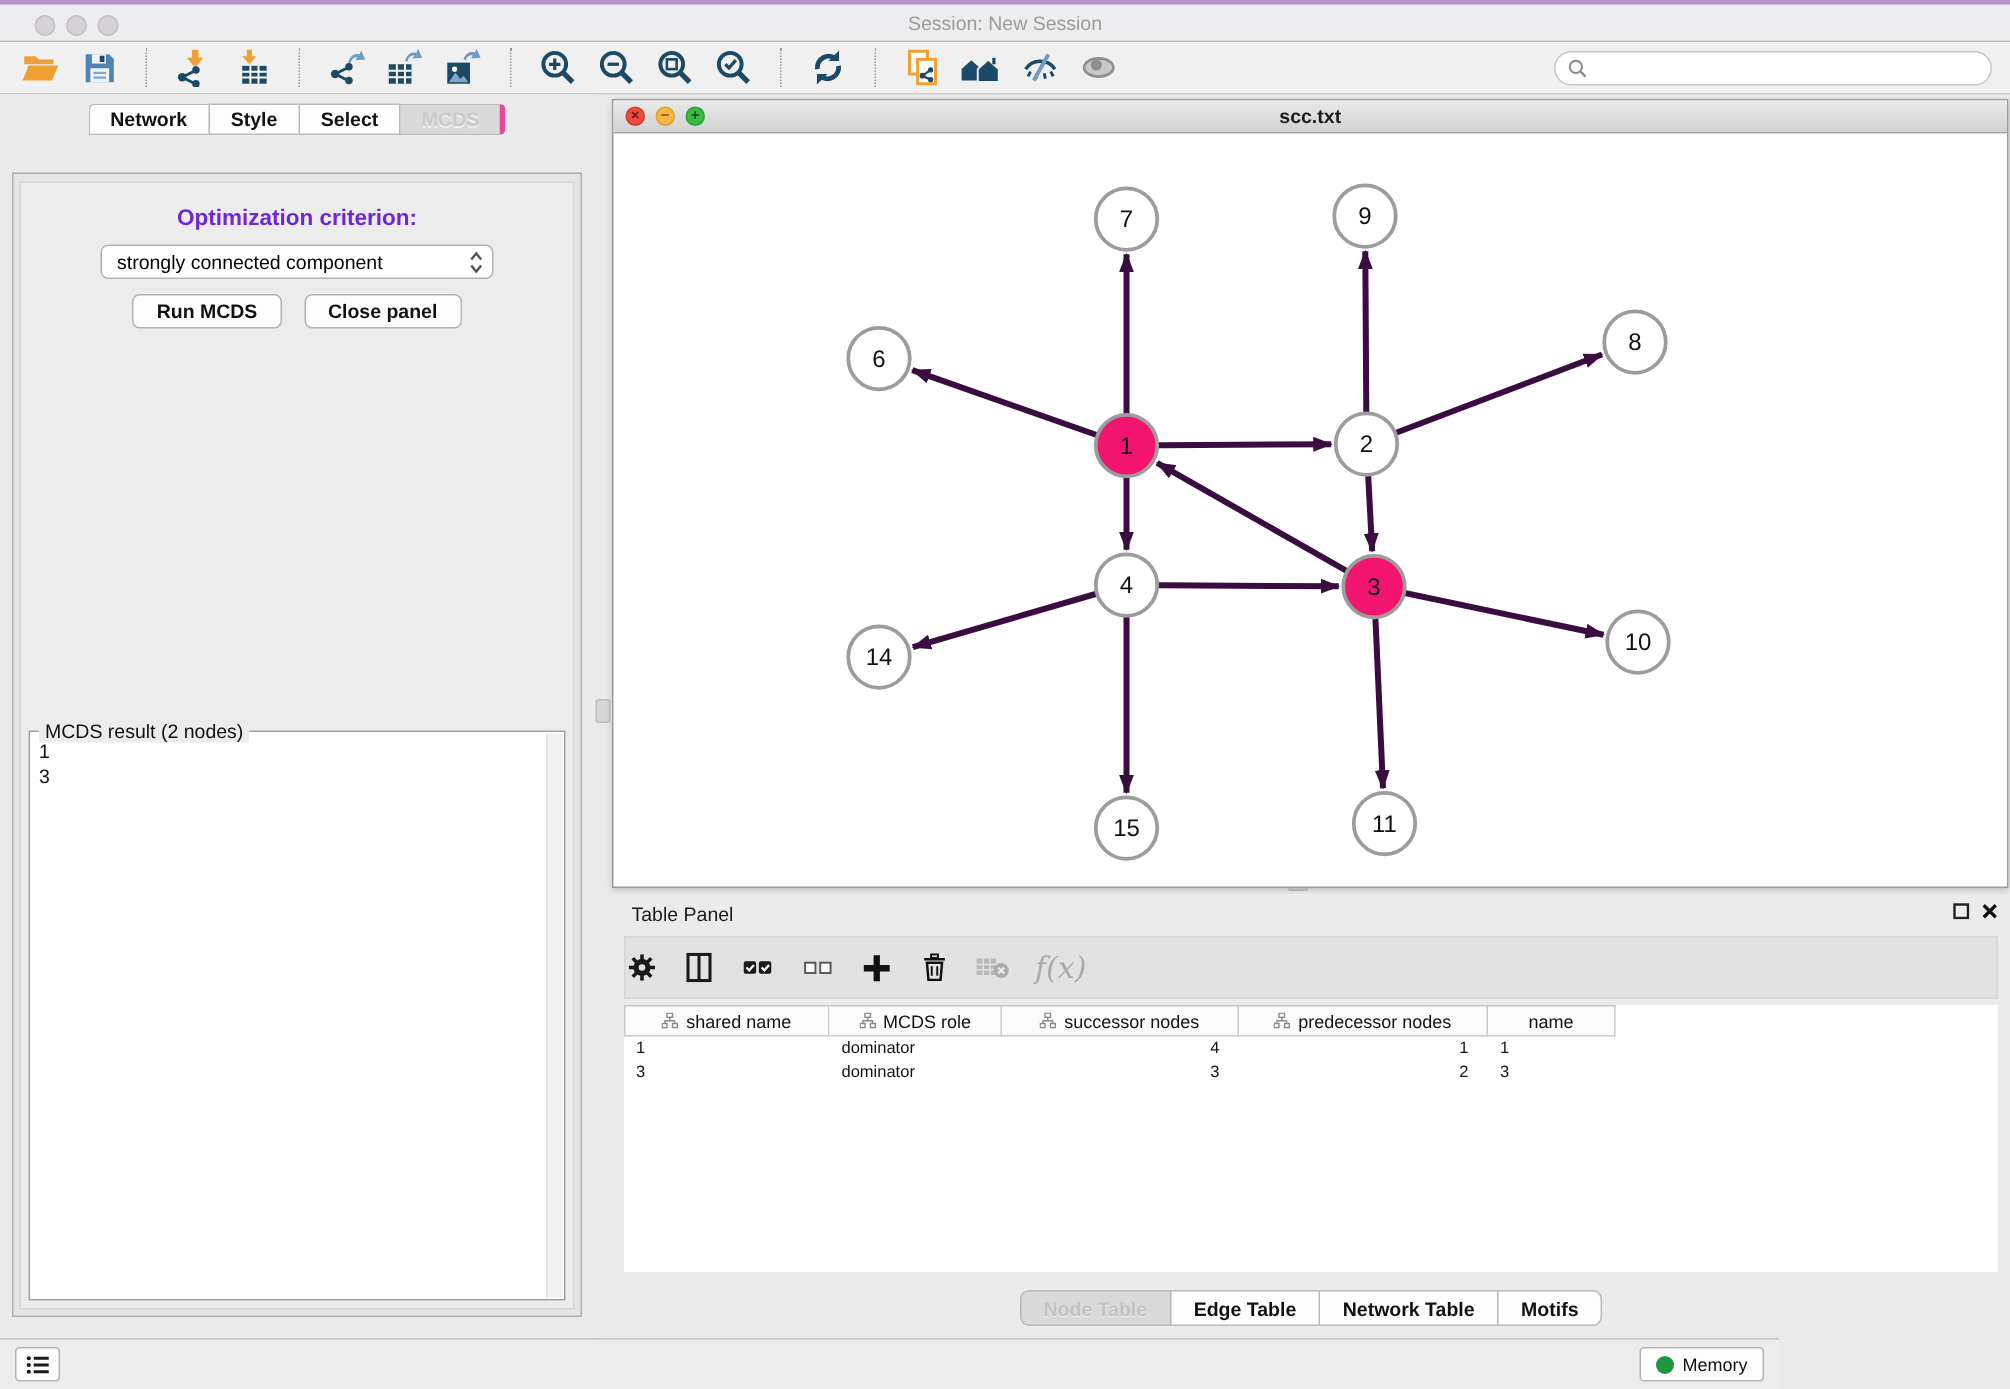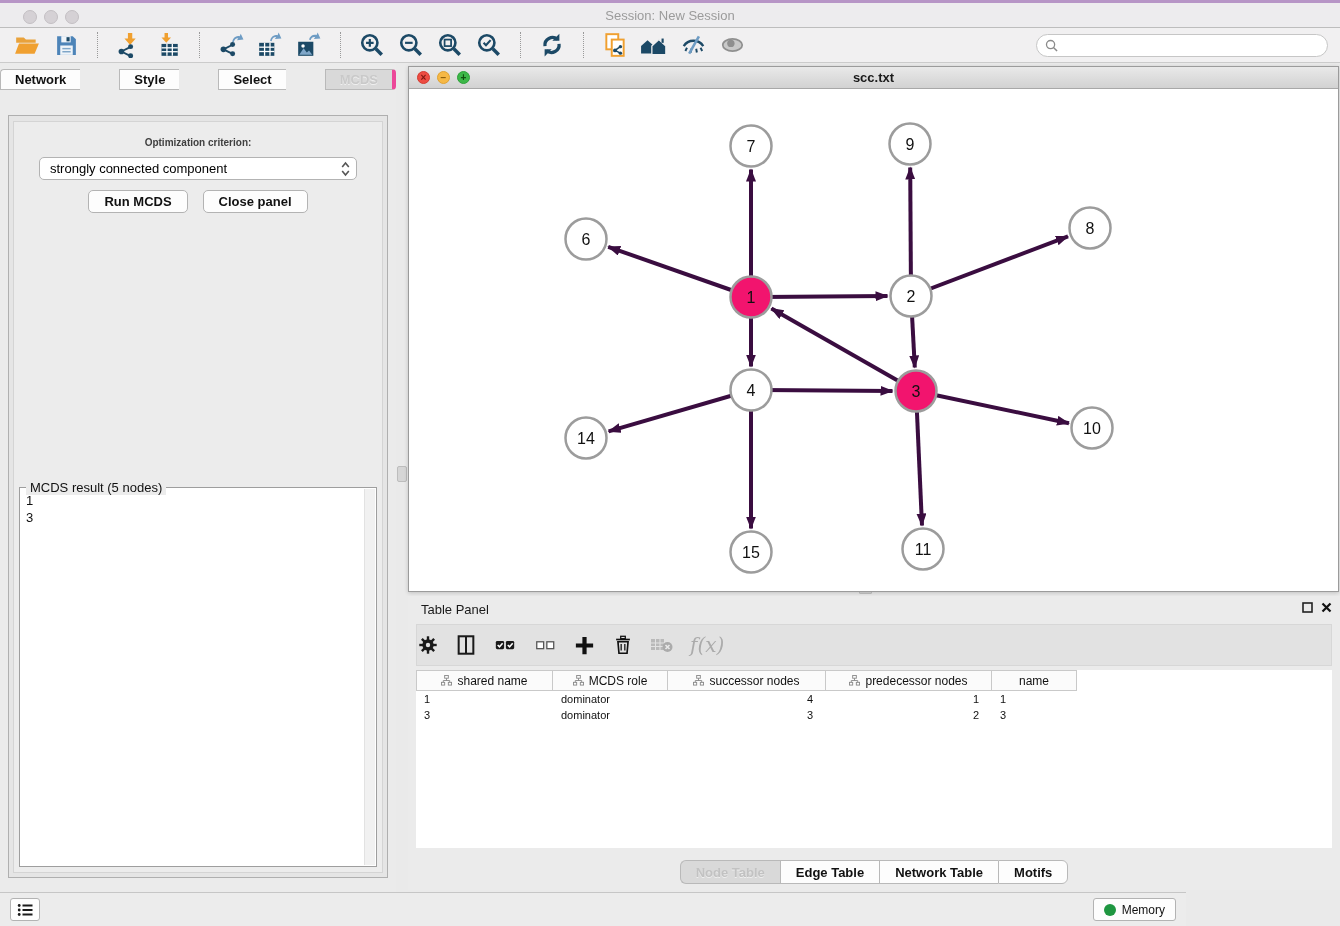--- a/index.html
+++ b/index.html
@@ -23,32 +23,32 @@
   #search-box { margin-left:auto; width:292px; height:23px; background:#fff;
     border:1px solid #C6C6C6; border-radius:12px; display:flex; align-items:center; padding:0 8px; gap:5px; }
   #search-box input { border:none; outline:none; flex:1; font-size:12px; background:transparent;
     font-family:"Liberation Sans",sans-serif; }
 
   
   #control-panel { position:absolute; left:0; top:63px; width:396px; height:829px; background:#EBEBEB; }
   .panel-head { position:relative; height:26px; }
   .panel-title { position:absolute; left:13px; top:6px; font-size:13px; color:#1A1A1A; }
   .panel-winbtns { position:absolute; right:8px; top:6px; display:flex; gap:8px; align-items:center; }
-  .tabs-row { position:relative; z-index:2; display:flex; justify-content:space-between; margin-top:6px; }
+  .tabs-row { position:relative; z-index:2; display:flex; justify-content:center; margin-top:6px; }
   .tab { height:21px; line-height:20px; padding:0 14px; font-size:13px; font-weight:bold;
     background:#FDFDFD; border:1px solid #B9B9B9; border-right:none; color:#111; }
   .tab:first-child { border-radius:4px 0 0 0; }
   .tab:last-child { border-right:4px solid #ec4899; border-radius:0 4px 4px 0; }
   .tab.active { background:#D9D9D9; color:#C9C9C9; text-shadow:0 1px 0 #EFEFEF; }
   #cp-box { position:absolute; left:8px; right:8px; top:52px; bottom:14px;
     background:#E5E5E5; border:1px solid #AFAFAF; }
   #cp-inner { position:absolute; left:4px; right:4px; top:5px; bottom:4px;
     background:#ECECEC; border:1px solid #D4D4D4; }
-  #opt-label { margin-top:15px; text-align:center; font-size:10px; font-weight:bold; color:#404040; }
-  #criterion-select { margin:9px auto 0; width:318px; height:23px; background:#fff;
+  #opt-label { margin-top:15px; text-align:center; font-size:15px; font-weight:bold; color:#6d28d9; }
+  #criterion-select { margin:9px auto 0; width:262px; height:23px; background:#fff;
     border:1px solid #B3B3B3; border-radius:5px; display:flex; align-items:center;
     padding:0 6px 0 10px; font-size:13px; }
   #criterion-select .sel-text { flex:1; }
   .btn-row { display:flex; justify-content:center; gap:15px; margin-top:10px; }
   .push-btn { height:23px; padding:5px 15px; background:#FDFDFD; border:1px solid #B3B3B3;
     border-radius:5px; font-size:13px; font-weight:bold; color:#111; display:flex; align-items:center; }
   #result-fieldset { position:absolute; left:5px; right:5px; top:365px; bottom:5px;
     border:1px solid #9E9E9E; background:#fff; }
   #result-legend { position:absolute; top:-8px; left:6px; background:#ECECEC;
     padding:0 4px; font-size:13px; color:#111; }
@@ -289,21 +289,21 @@
         <svg width="9" height="16" viewBox="0 0 9 16">
           <path d="M1.2 6L4.5 2l3.3 4" fill="none" stroke="#555" stroke-width="1.6"></path>
           <path d="M1.2 10l3.3 4 3.3-4" fill="none" stroke="#555" stroke-width="1.6"></path>
         </svg>
       </div>
       <div class="btn-row">
         <div class="push-btn">Run MCDS</div>
         <div class="push-btn">Close panel</div>
       </div>
       <div id="result-fieldset">
-        <span id="result-legend">MCDS result (5 nodes)</span>
+        <span id="result-legend">MCDS result (2 nodes)</span>
         <div id="result-text">1
 3</div>
         <div id="result-scroll"></div>
       </div>
     </div>
   </div>
 </div>
 
 <div id="v-splitter-handle"></div>
 <div id="h-splitter-handle"></div>

